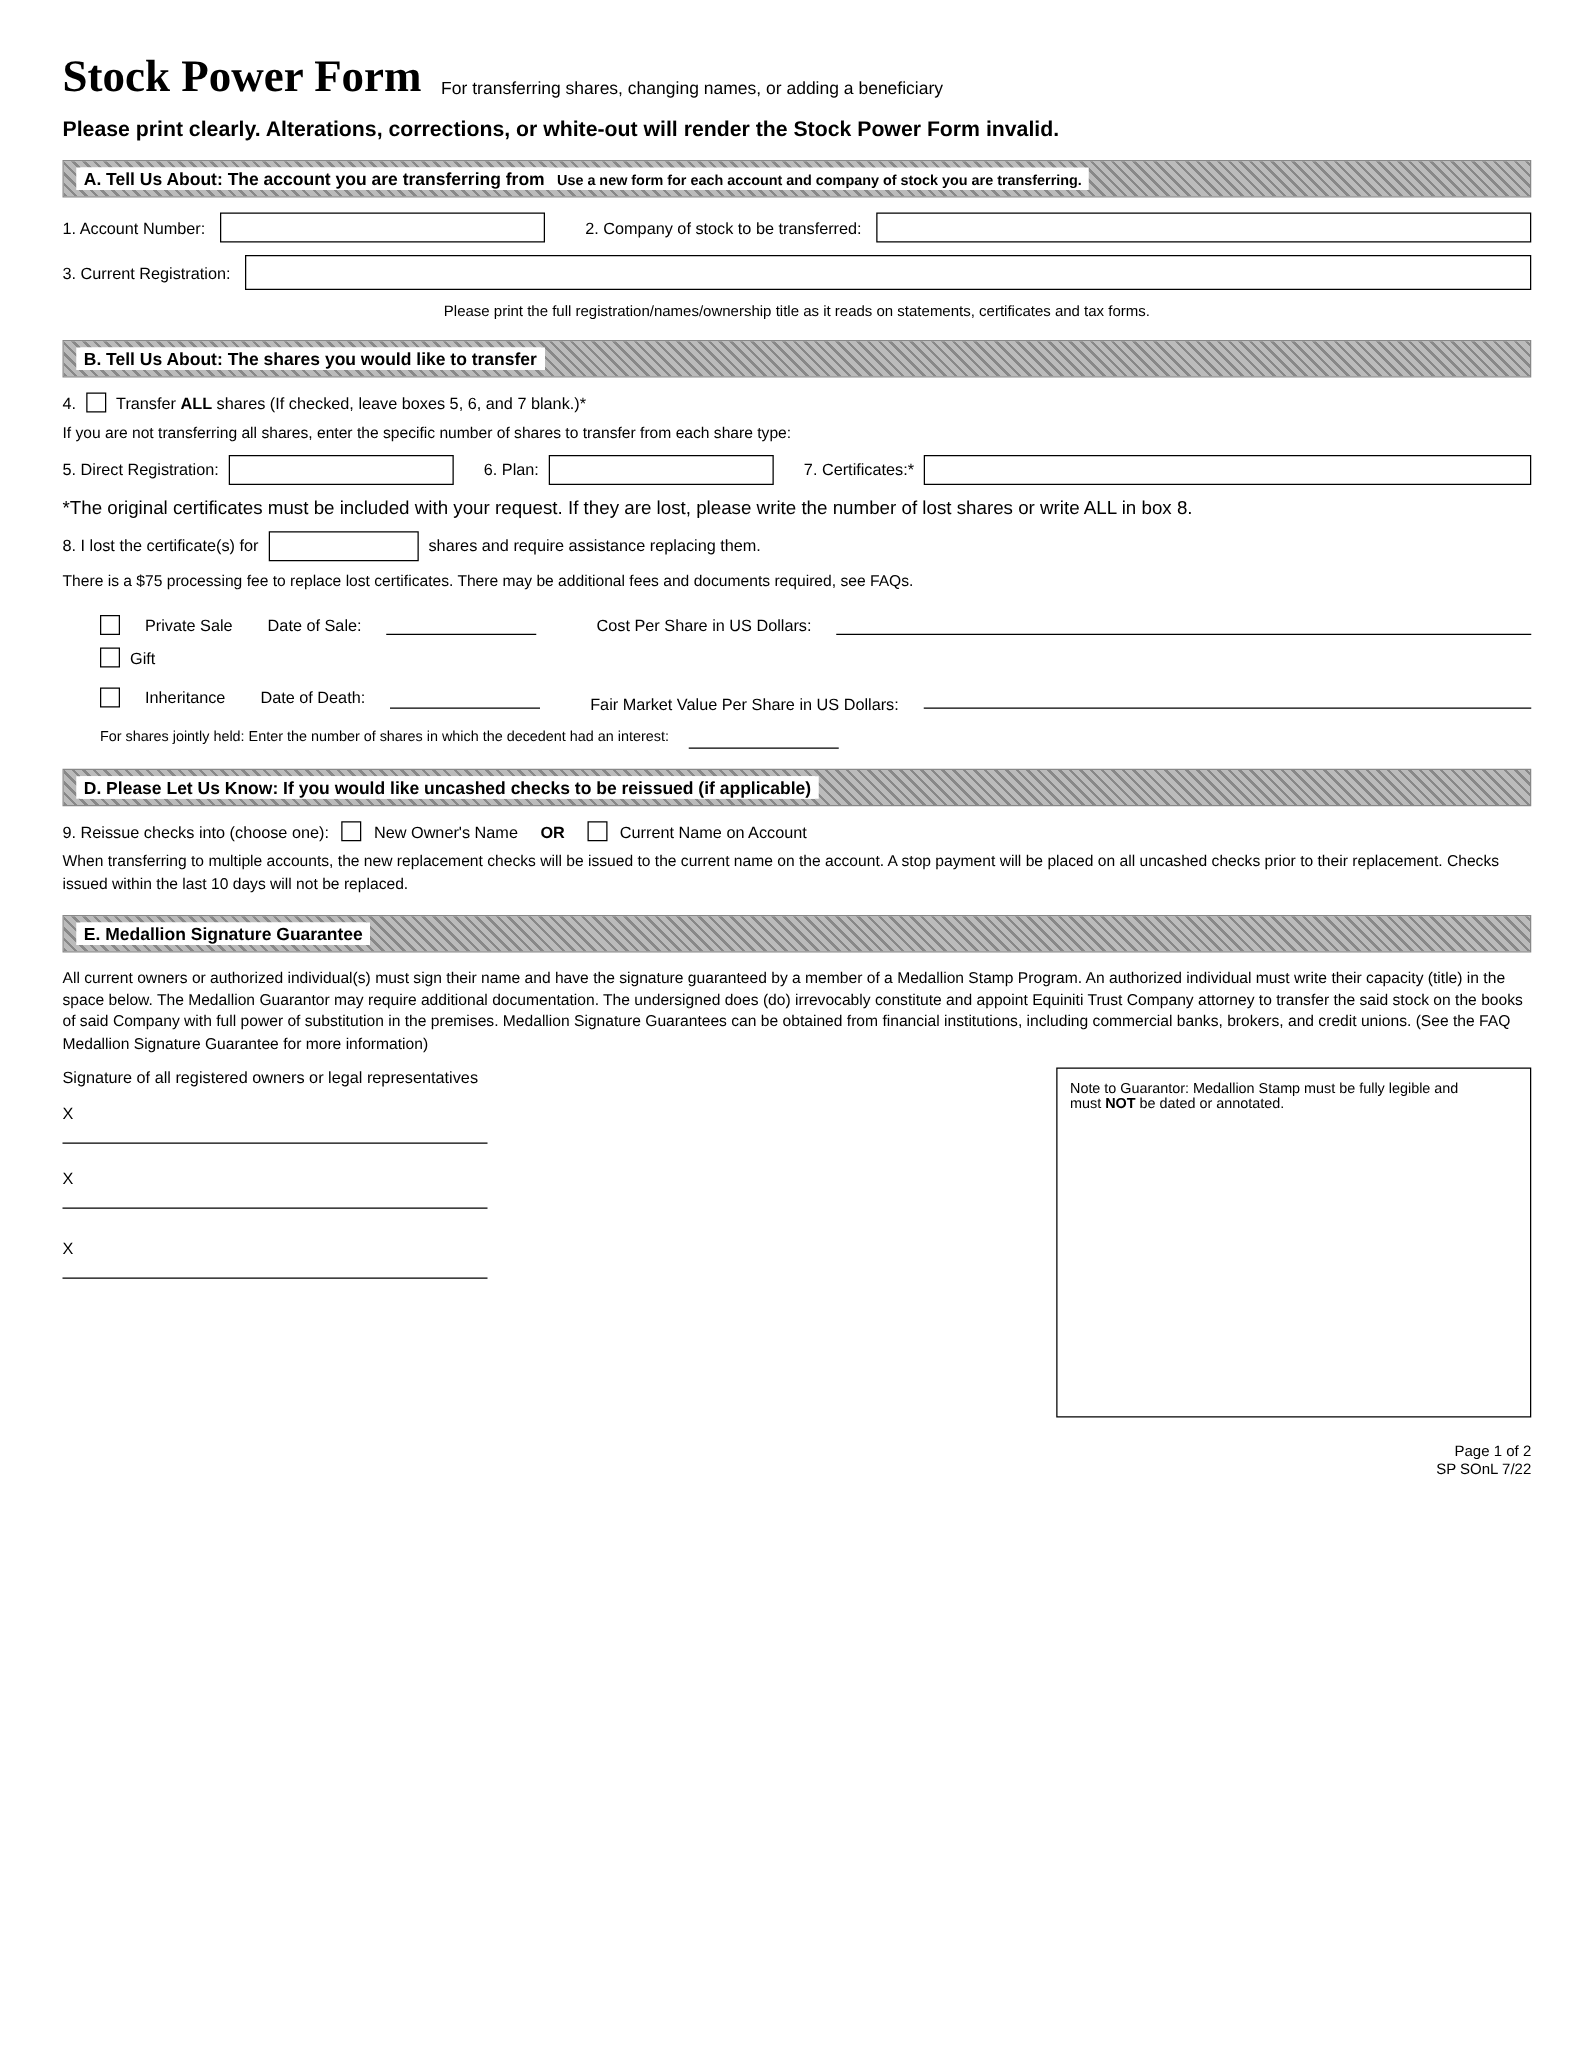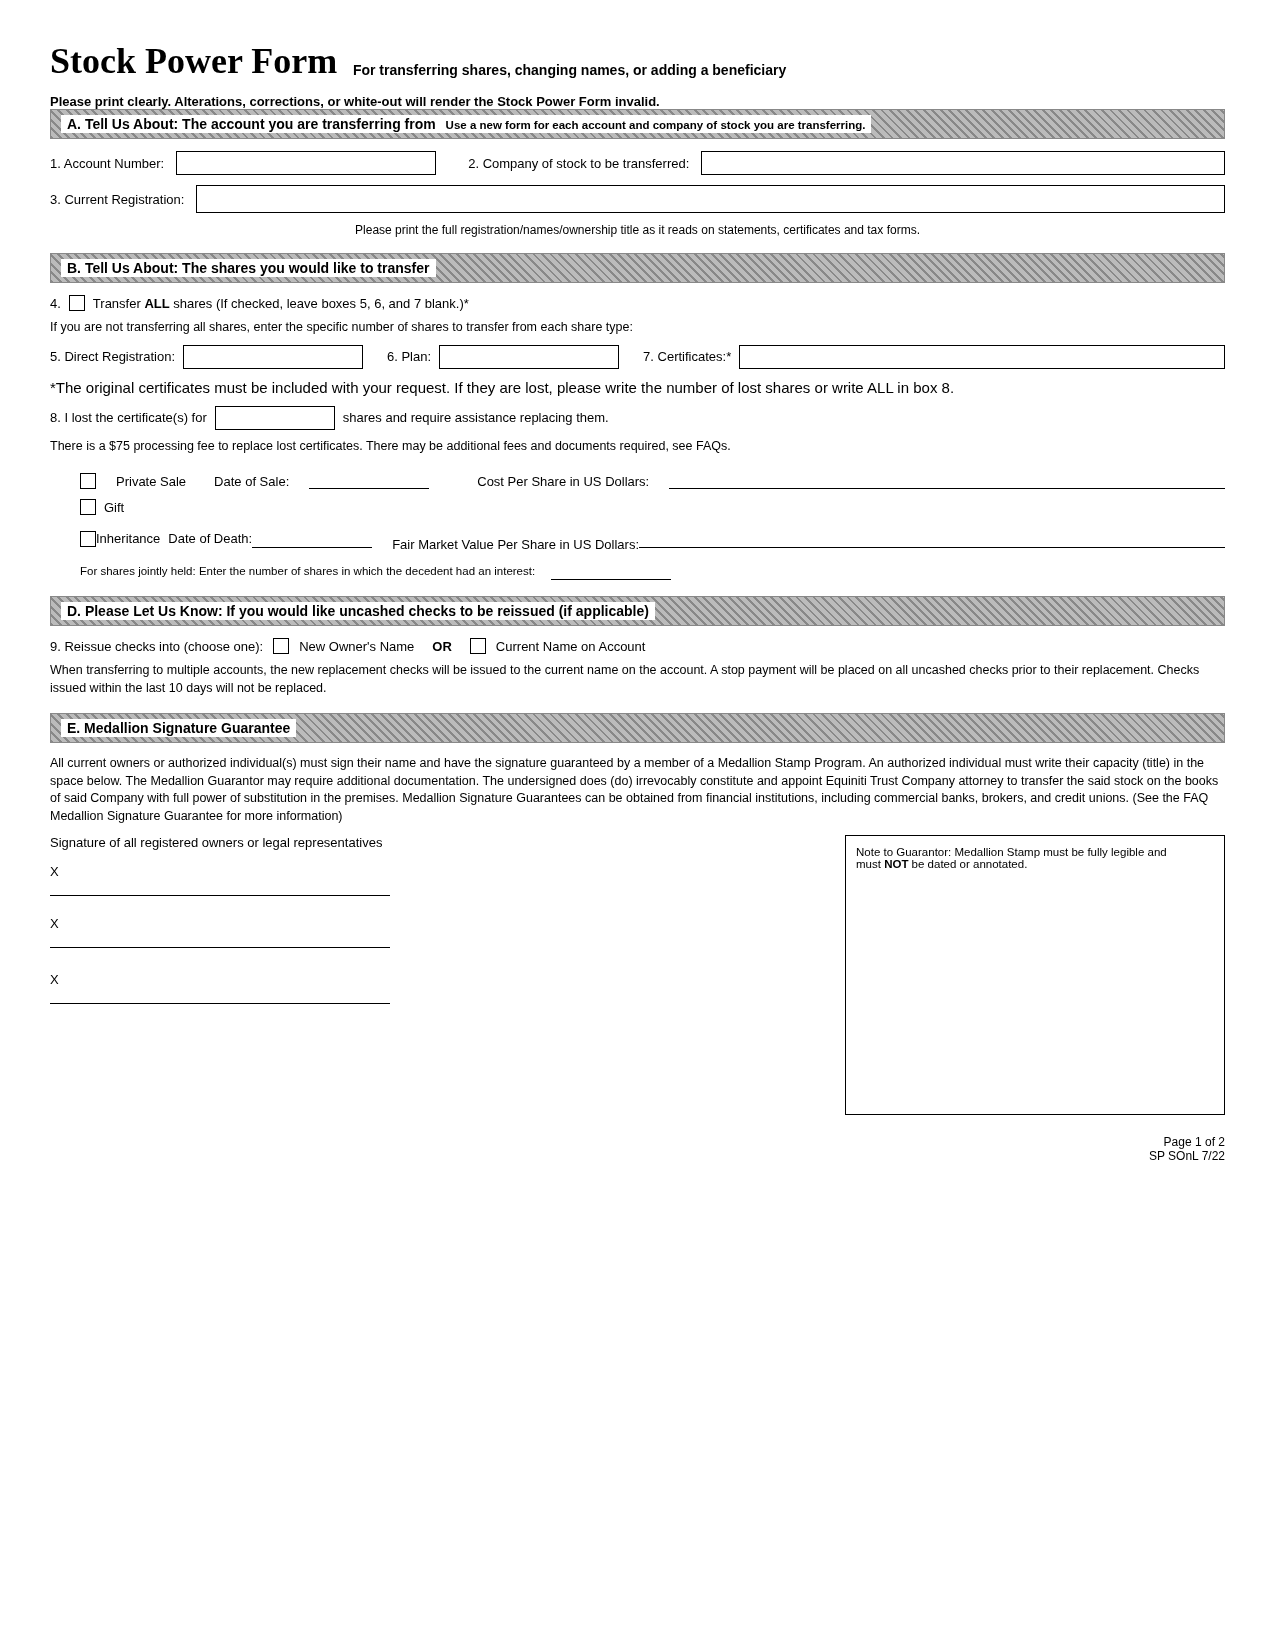--- a/index.html
+++ b/index.html
@@ -13,31 +13,32 @@
       min-height: 1650px;
     }
     h1.form-title {
       font-size: 36px;
       font-weight: 900;
       display: inline;
       font-family: Georgia, serif;
     }
     .title-subtitle {
       font-size: 14px;
-      font-weight: bold;
+      font-weight: normal;
       margin-left: 12px;
       font-family: Arial, sans-serif;
       vertical-align: middle;
     }
     .title-row {
       margin-bottom: 12px;
     }
     .warning-text {
       font-weight: bold;
-      font-size: 13px;
+      font-size: 17px;
+      margin-bottom: 14px;
     }
     .section-header {
       background: repeating-linear-gradient(
         45deg,
         #888 0px,
         #888 2px,
         #bbb 2px,
         #bbb 6px
       );
       color: #000;
@@ -245,21 +246,21 @@
   </div>
 
   <div class="cost-row">
     <div class="indent" style="display:flex; align-items:center; gap:8px;">
       <div class="checkbox-box"></div>
       <span class="field-label">Gift</span>
     </div>
   </div>
 
   <div class="cost-row">
-    <div class="indent" style="display:flex; align-items:center; gap:0; flex:1;">
+    <div class="indent" style="display:flex; align-items:center; gap:20px; flex:1;">
       <div class="checkbox-box"></div>
       <span class="field-label">Inheritance</span>
       <span class="field-label" style="margin-left:8px;">Date of Death:</span>
       <div class="underline-field"></div>
       <span class="field-label" style="margin-left:20px;margin-top:12px;">Fair Market Value Per Share in US Dollars:</span>
       <div class="underline-field" style="flex:1;"></div>
     </div>
   </div>
 
   <div class="cost-row indent">

